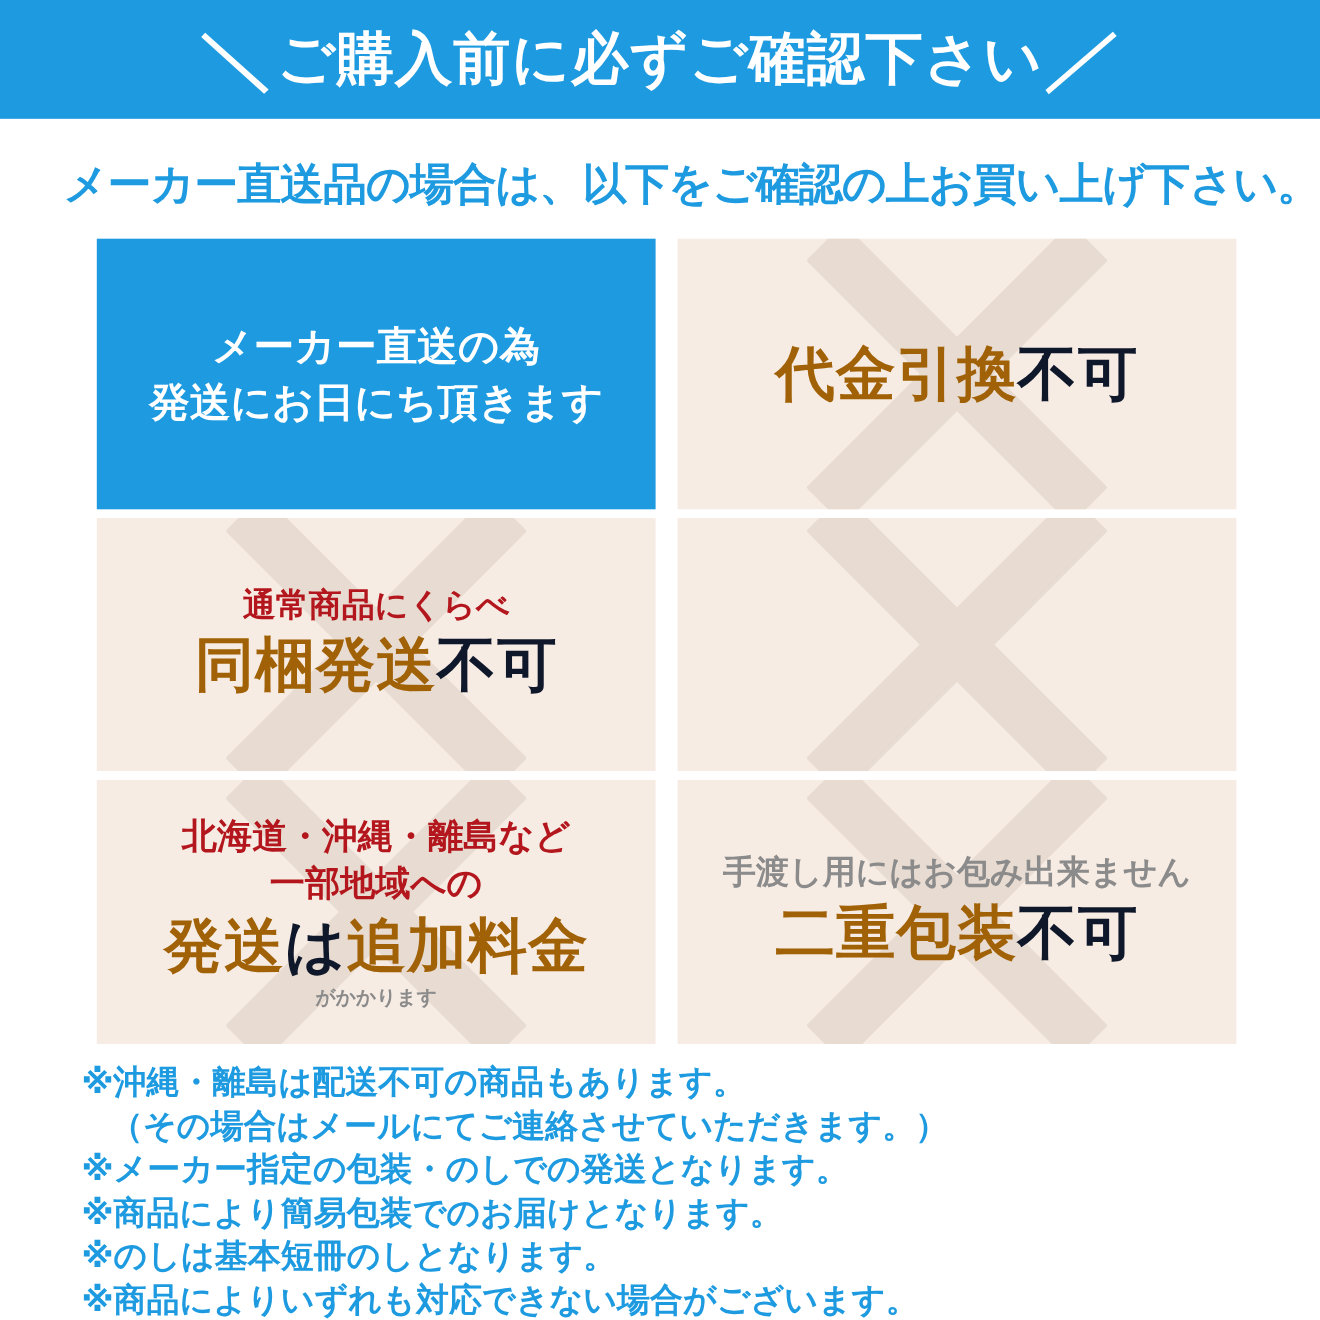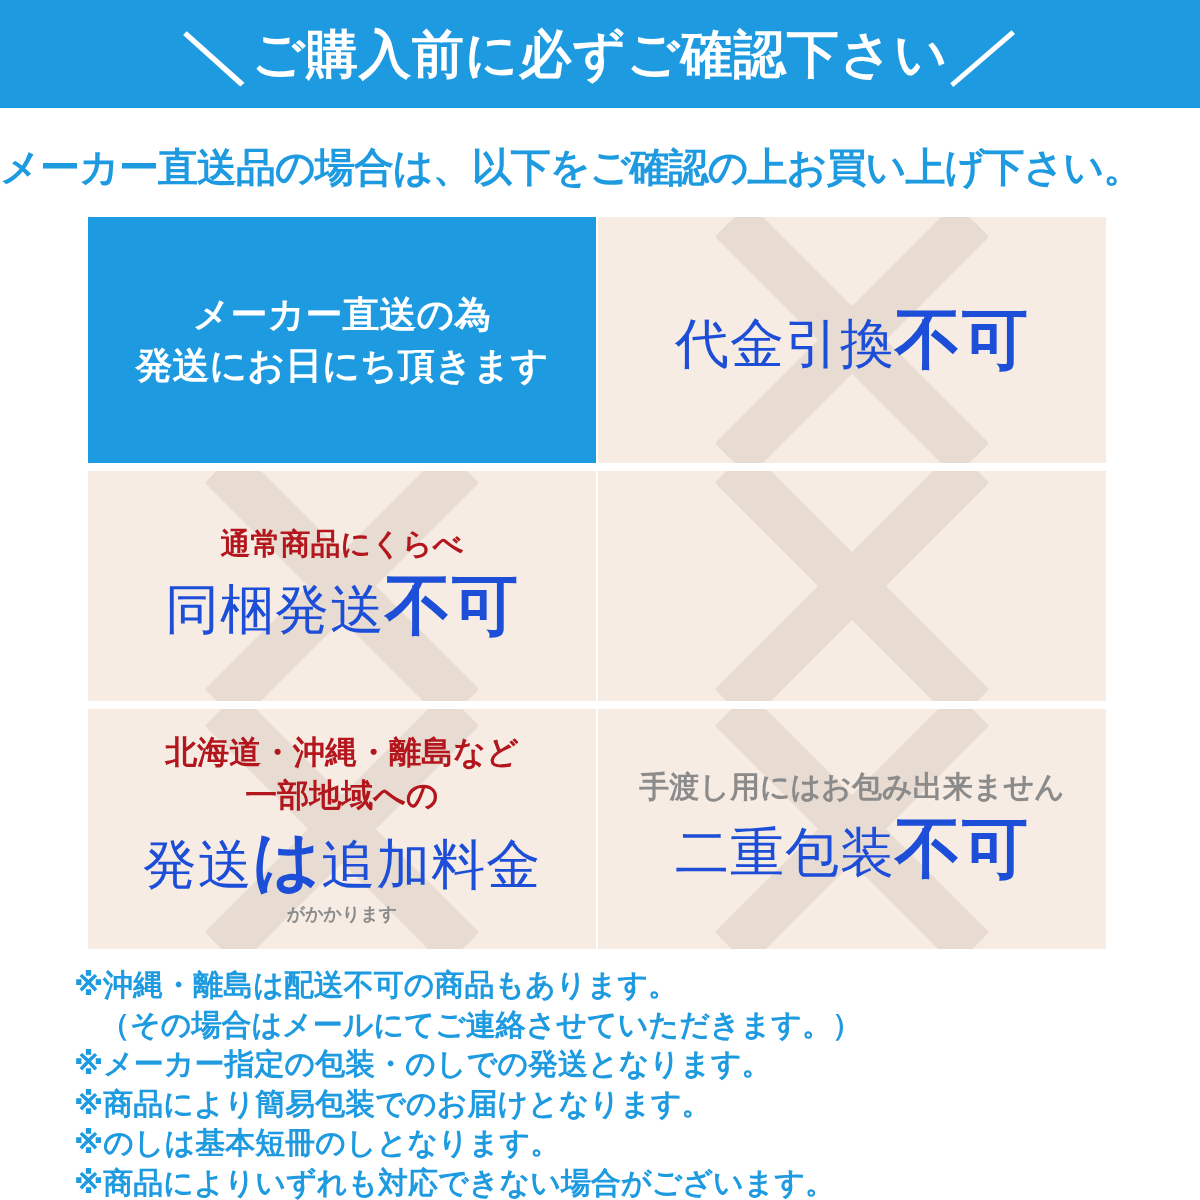--- a/index.html
+++ b/index.html
@@ -38,37 +38,37 @@
     font-size: 62px;
     font-weight: bold;
     display: inline-block;
     line-height: 1;
   }
   .slash.left { transform: skewX(14deg); margin-right: 8px; }
   .slash.right { transform: skewX(-14deg); margin-left: 8px; }
 
   
   .subheading {
-    text-align: left;
+    text-align: right;
     color: #1e9be0;
     font-size: 40px;
     font-weight: bold;
     margin-top: 32px;
     letter-spacing: -1px;
     white-space: nowrap;
   }
 
   
   .grid {
     margin: 22px auto 0 auto;
     width: 1024px;
     display: grid;
     grid-template-columns: 508px 508px;
     grid-template-rows: 246px 230px 240px;
-    gap: 8px 2px;
+    gap: 8px 20px;
   }
   .cell {
     position: relative;
     display: flex;
     flex-direction: column;
     align-items: center;
     justify-content: center;
     overflow: hidden;
     background: #f7ece4;
     text-align: center;
@@ -105,29 +105,29 @@
 
   
   .t-white {
     color: #ffffff;
     font-size: 37px;
     font-weight: bold;
     line-height: 1.38;
     white-space: nowrap;
   }
   .t-red-big {
-    color: #1d4ed8;
+    color: #a16207;
     font-size: 54px;
-    font-weight: normal;
+    font-weight: bold;
     letter-spacing: 1px;
     white-space: nowrap;
   }
   .t-gray-big {
-    color: #1d4ed8;
-    font-size: 66px;
+    color: #0f172a;
+    font-size: 54px;
     font-weight: bold;
     letter-spacing: 1px;
   }
   .t-red-small {
     color: #b3161c;
     font-size: 30px;
     font-weight: bold;
     white-space: nowrap;
     line-height: 1.3;
   }

